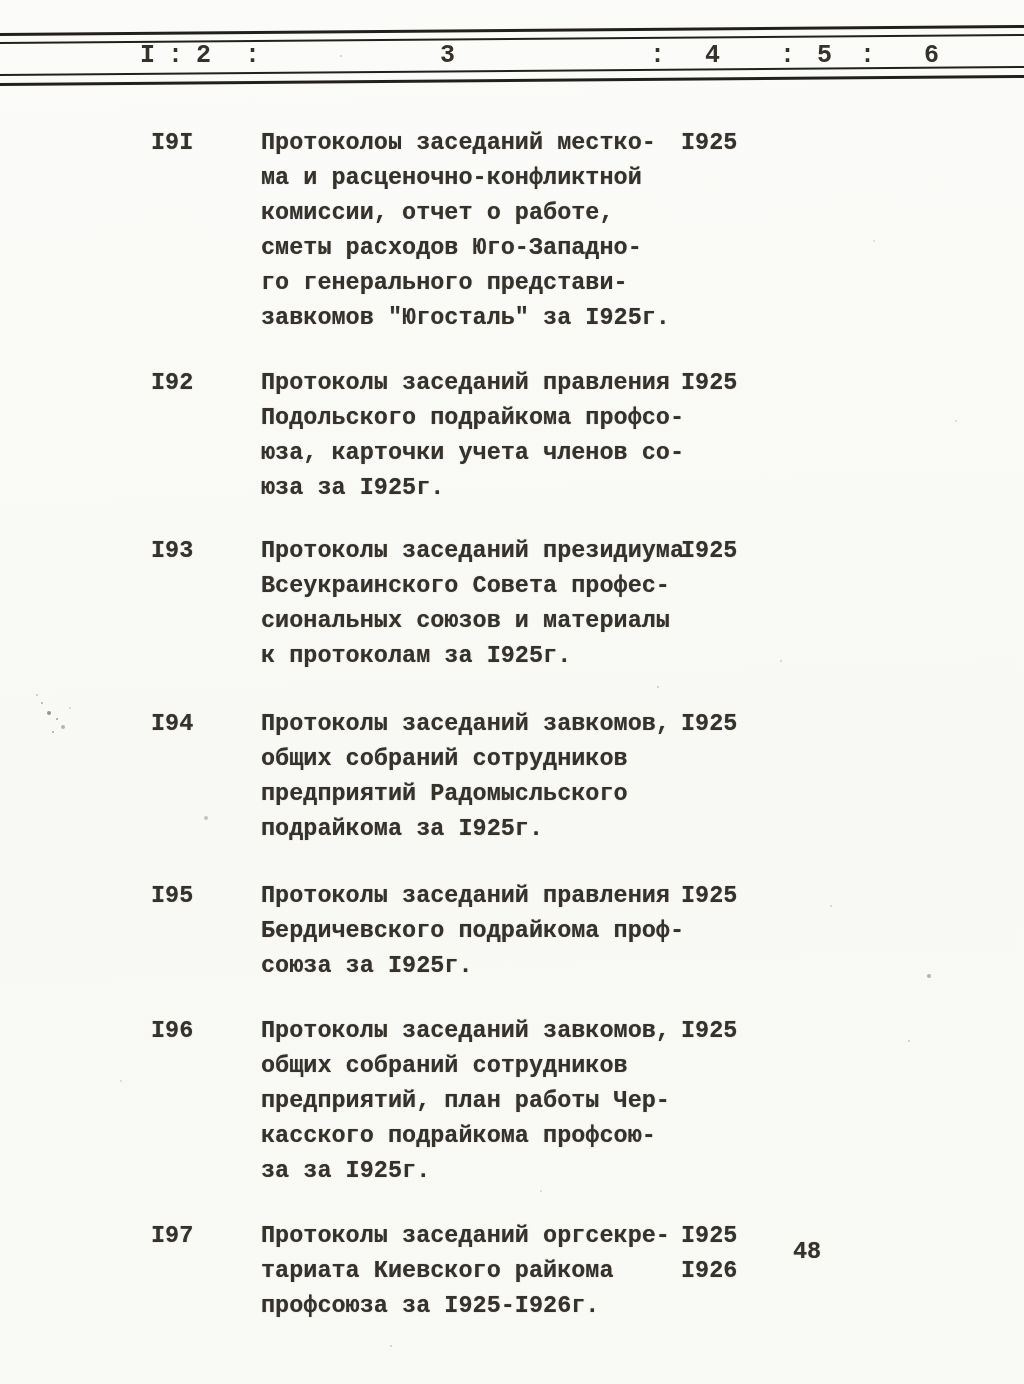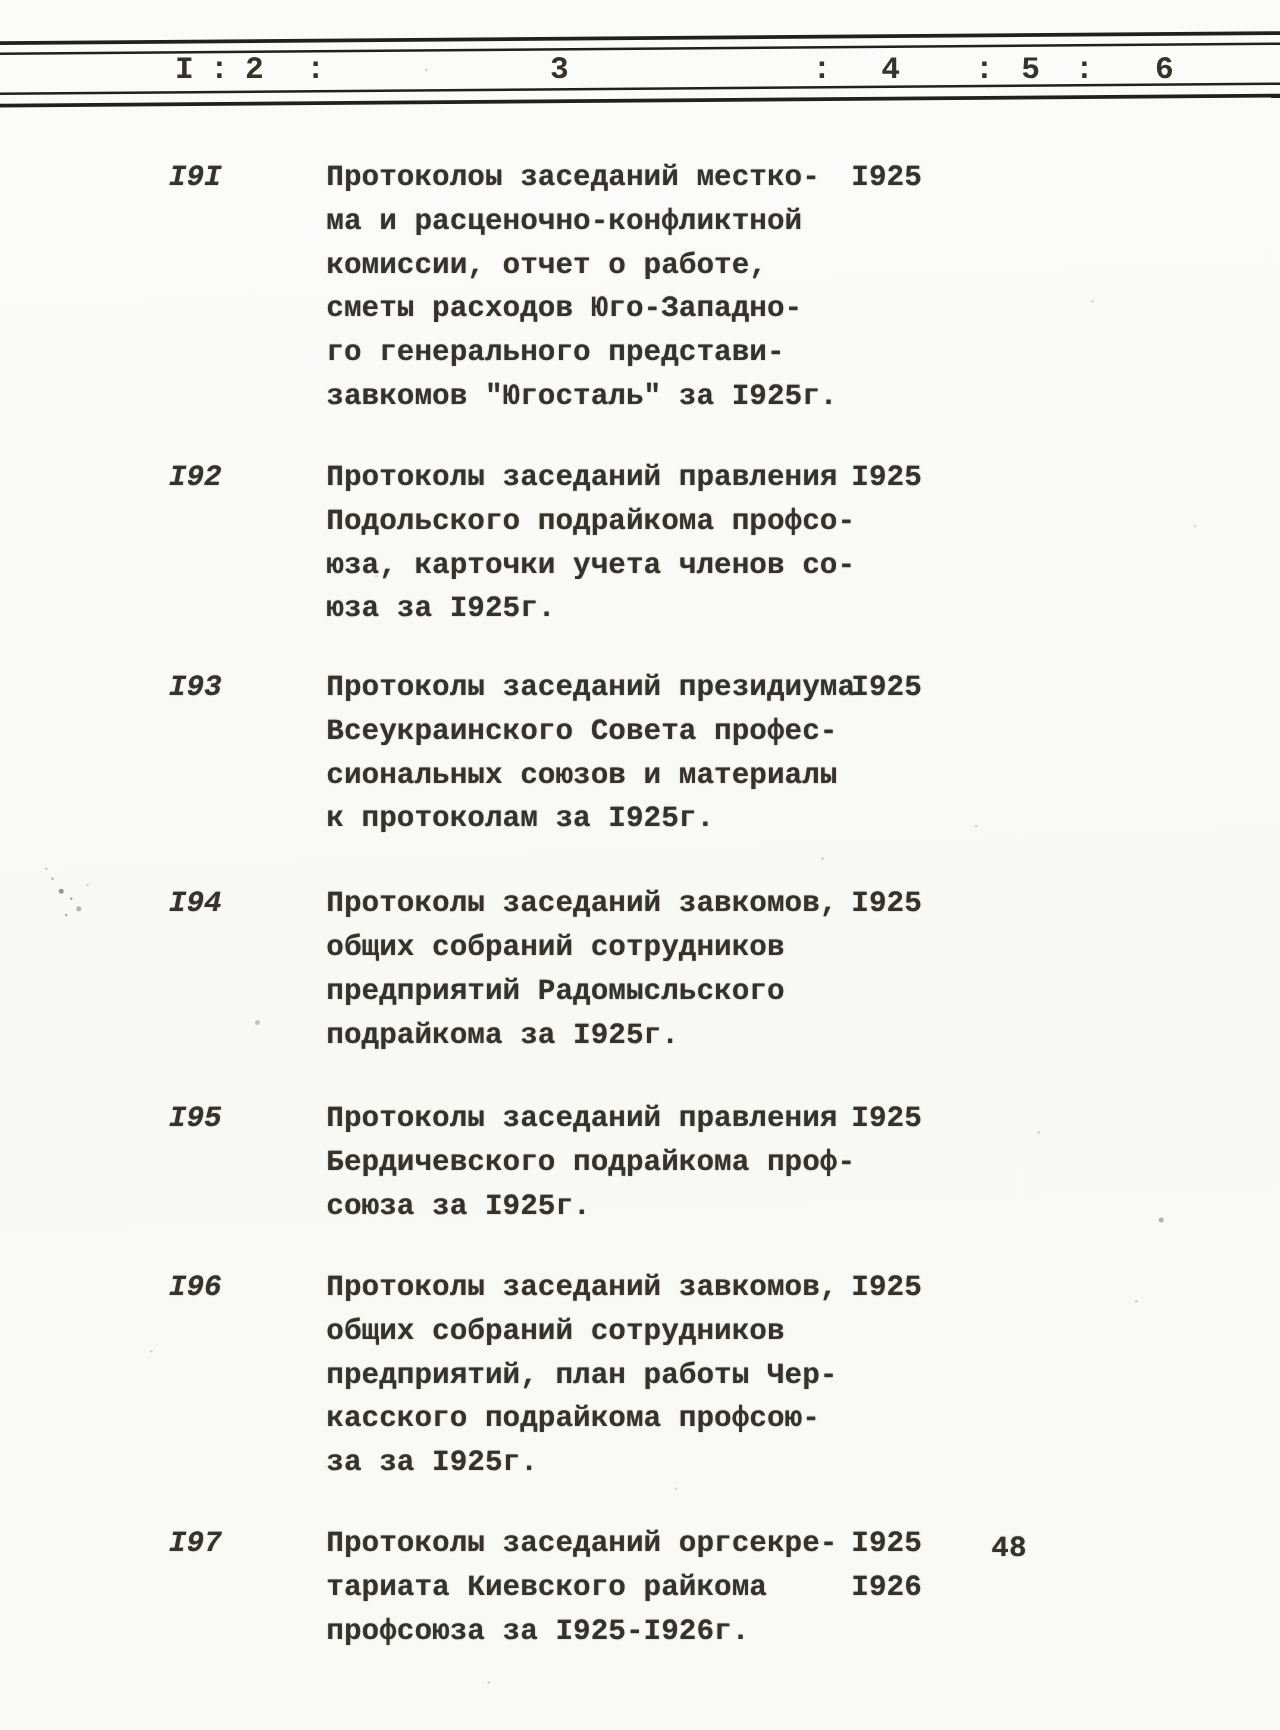--- a/index.html
+++ b/index.html
@@ -76,24 +76,24 @@
   .ch-s5 { left: 860px; }
   .ch-6 { left: 924px; }
   .entry {
     position: absolute;
     left: 0;
     width: 1024px;
     font-size: 23.5px;
     line-height: 35px;
     text-shadow: 0 0 1px rgba(52,50,43,0.55);
   }
-  .entry .num   { position: absolute; left: 135px; top: 0; font-style: italic; }
+  .entry .num   { position: absolute; left: 151px; top: 0; }
   .entry .desc  { position: absolute; left: 261px; top: 0; width: 430px; white-space: pre-line; }
   .entry .years { position: absolute; left: 681px; top: 0; white-space: pre-line; }
-  .entry .count { position: absolute; left: 793px; top: 4px; }
+  .entry .count { position: absolute; left: 793px; top: 16px; }
   .e-191 { top: 125px; }
   .e-192 { top: 365px; }
   .e-193 { top: 533px; }
   .e-194 { top: 706px; }
   .e-195 { top: 878px; }
   .e-196 { top: 1013px; }
   .e-197 { top: 1218px; }
 </style>
 </head>
 <body>

